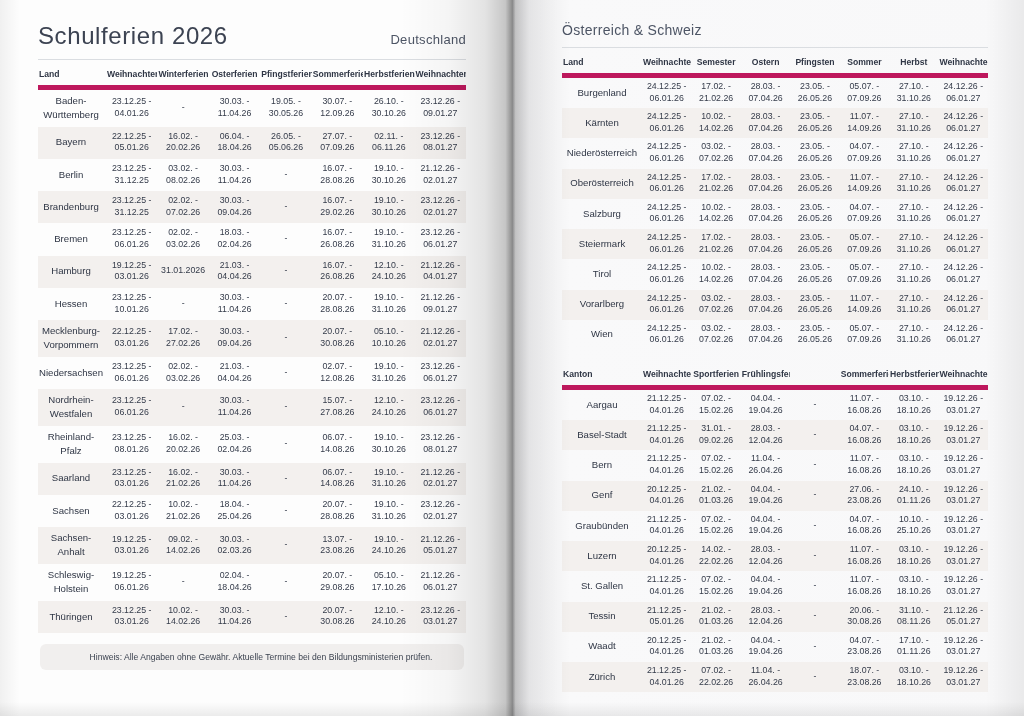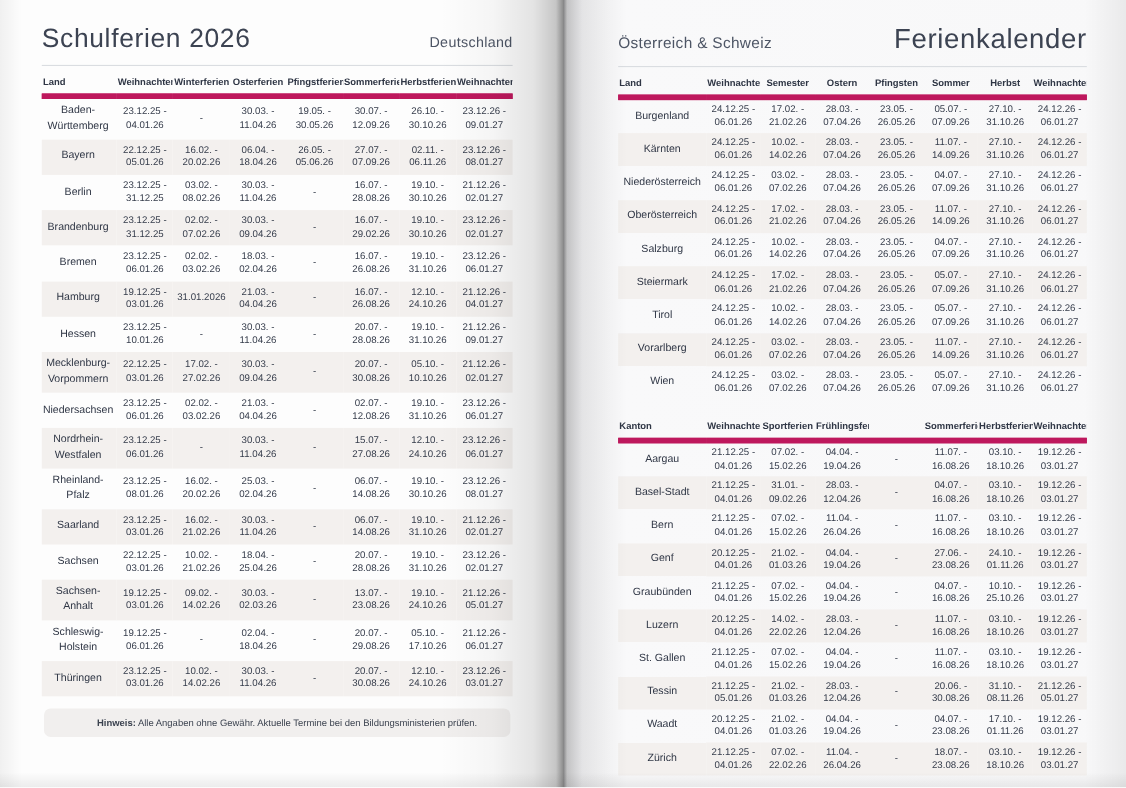--- a/index.html
+++ b/index.html
@@ -43,21 +43,21 @@
 
   .at-table td, .ch-table td { padding: 3px 1px 4px; }
   .at-table .name, .ch-table .name { width: 80px; white-space: nowrap; overflow: hidden; }
   .ch-table { margin-top: 12px; }
 
   
   .hint {
     margin: 11px 2px 0; background: #f1efee; border-radius: 6px;
     padding: 8px 12px; text-align: center; font-size: 8.6px; color: #3c4350;
   }
-  .hint b { font-weight: 700; padding-left: 18px; }
+  .hint b { font-weight: 400; padding-left: 18px; }
 
   
   .gutter-shadow {
     position: absolute; left: 400px; top: 0; width: 170px; height: 716px; pointer-events: none; z-index: 5;
     background: linear-gradient(to right,
       rgba(0,0,0,0) 0%, rgba(0,0,0,0.03) 28%, rgba(0,0,0,0.10) 50%,
       rgba(0,0,0,0.22) 62%, rgba(0,0,0,0.45) 66%, rgba(0,0,0,0.20) 68%,
       rgba(0,0,0,0.07) 76%, rgba(0,0,0,0) 100%);
   }
   .edge-left {
@@ -264,21 +264,20 @@
       <div class="hint">
         <b>Hinweis:</b><span> Alle Angaben ohne Gewähr. Aktuelle Termine bei den Bildungsministerien prüfen.</span>
       </div>
     </div>
   </div>
 
   <div class="page page-right">
     <div class="page-inner">
       <div class="page-header">
         <div class="region-label" style="font-size:14px;">Österreich &amp; Schweiz</div>
-        <div class="title-large">Ferienkalender</div>
       </div>
       <hr class="page-rule">
       <table class="at-table">
           <thead>
             <tr>
               <th class="name">Land</th>
               <th>Weihnachten</th>
               <th>Semester</th>
               <th>Ostern</th>
               <th>Pfingsten</th>

